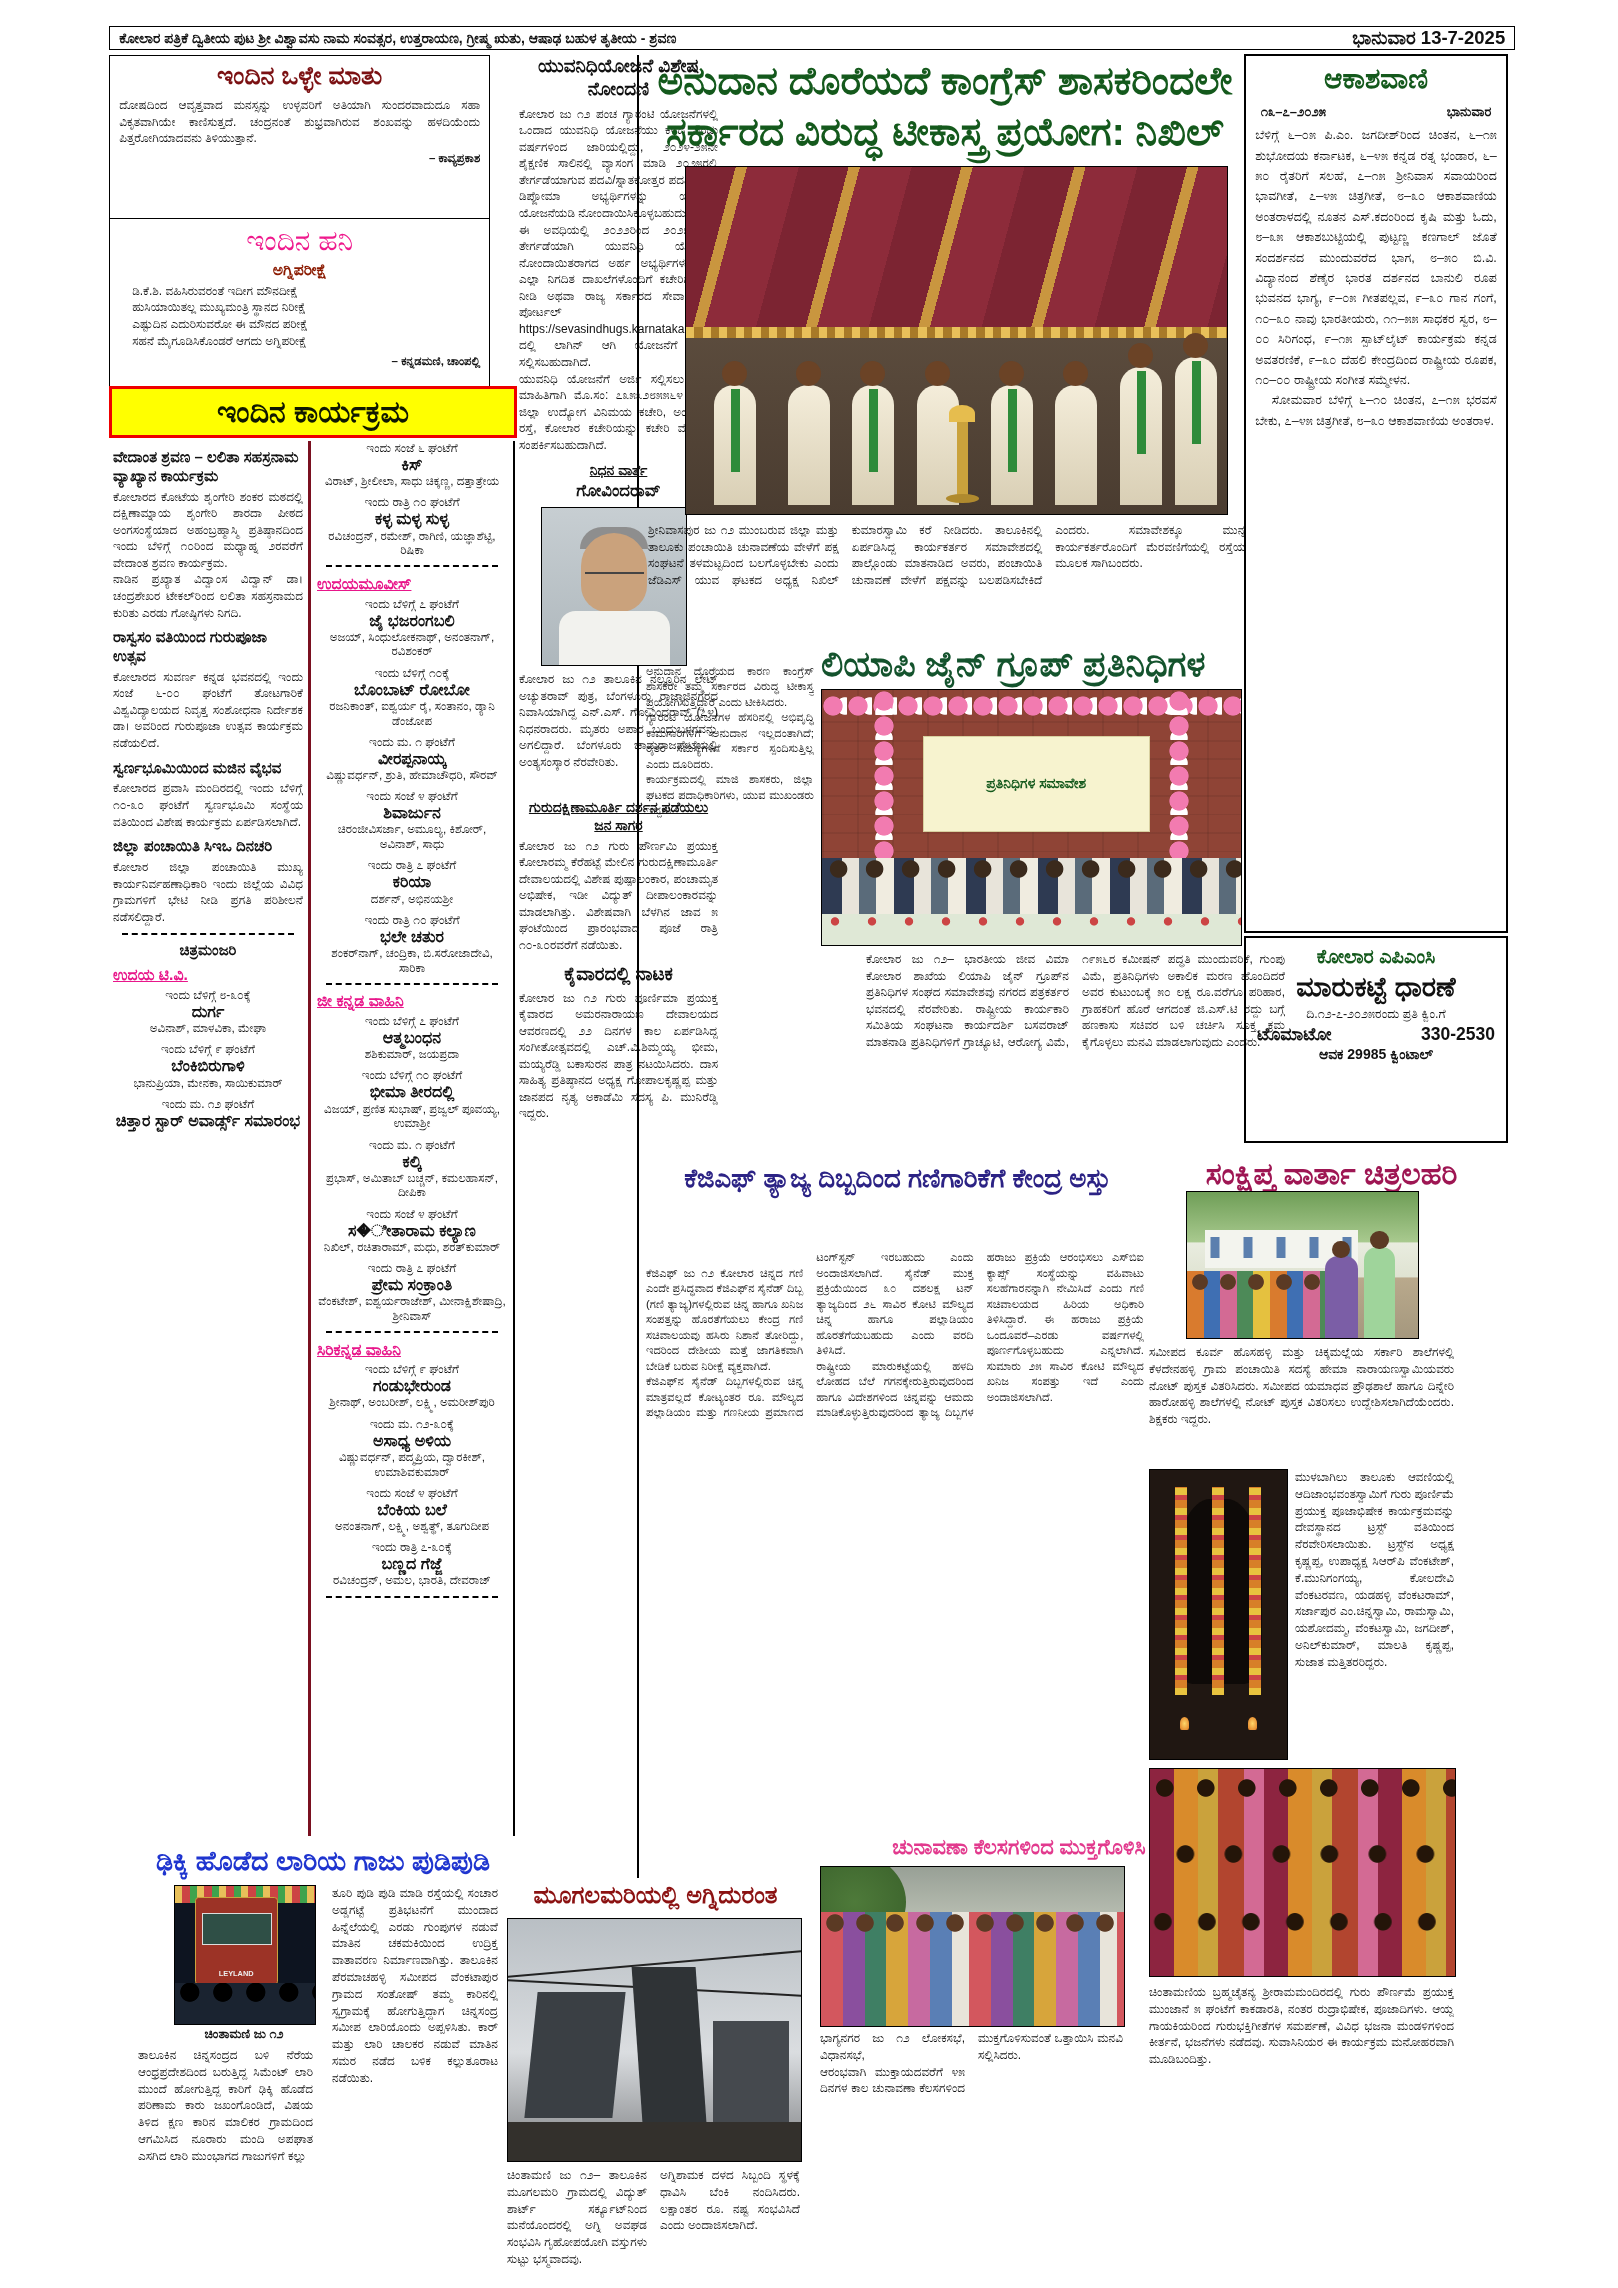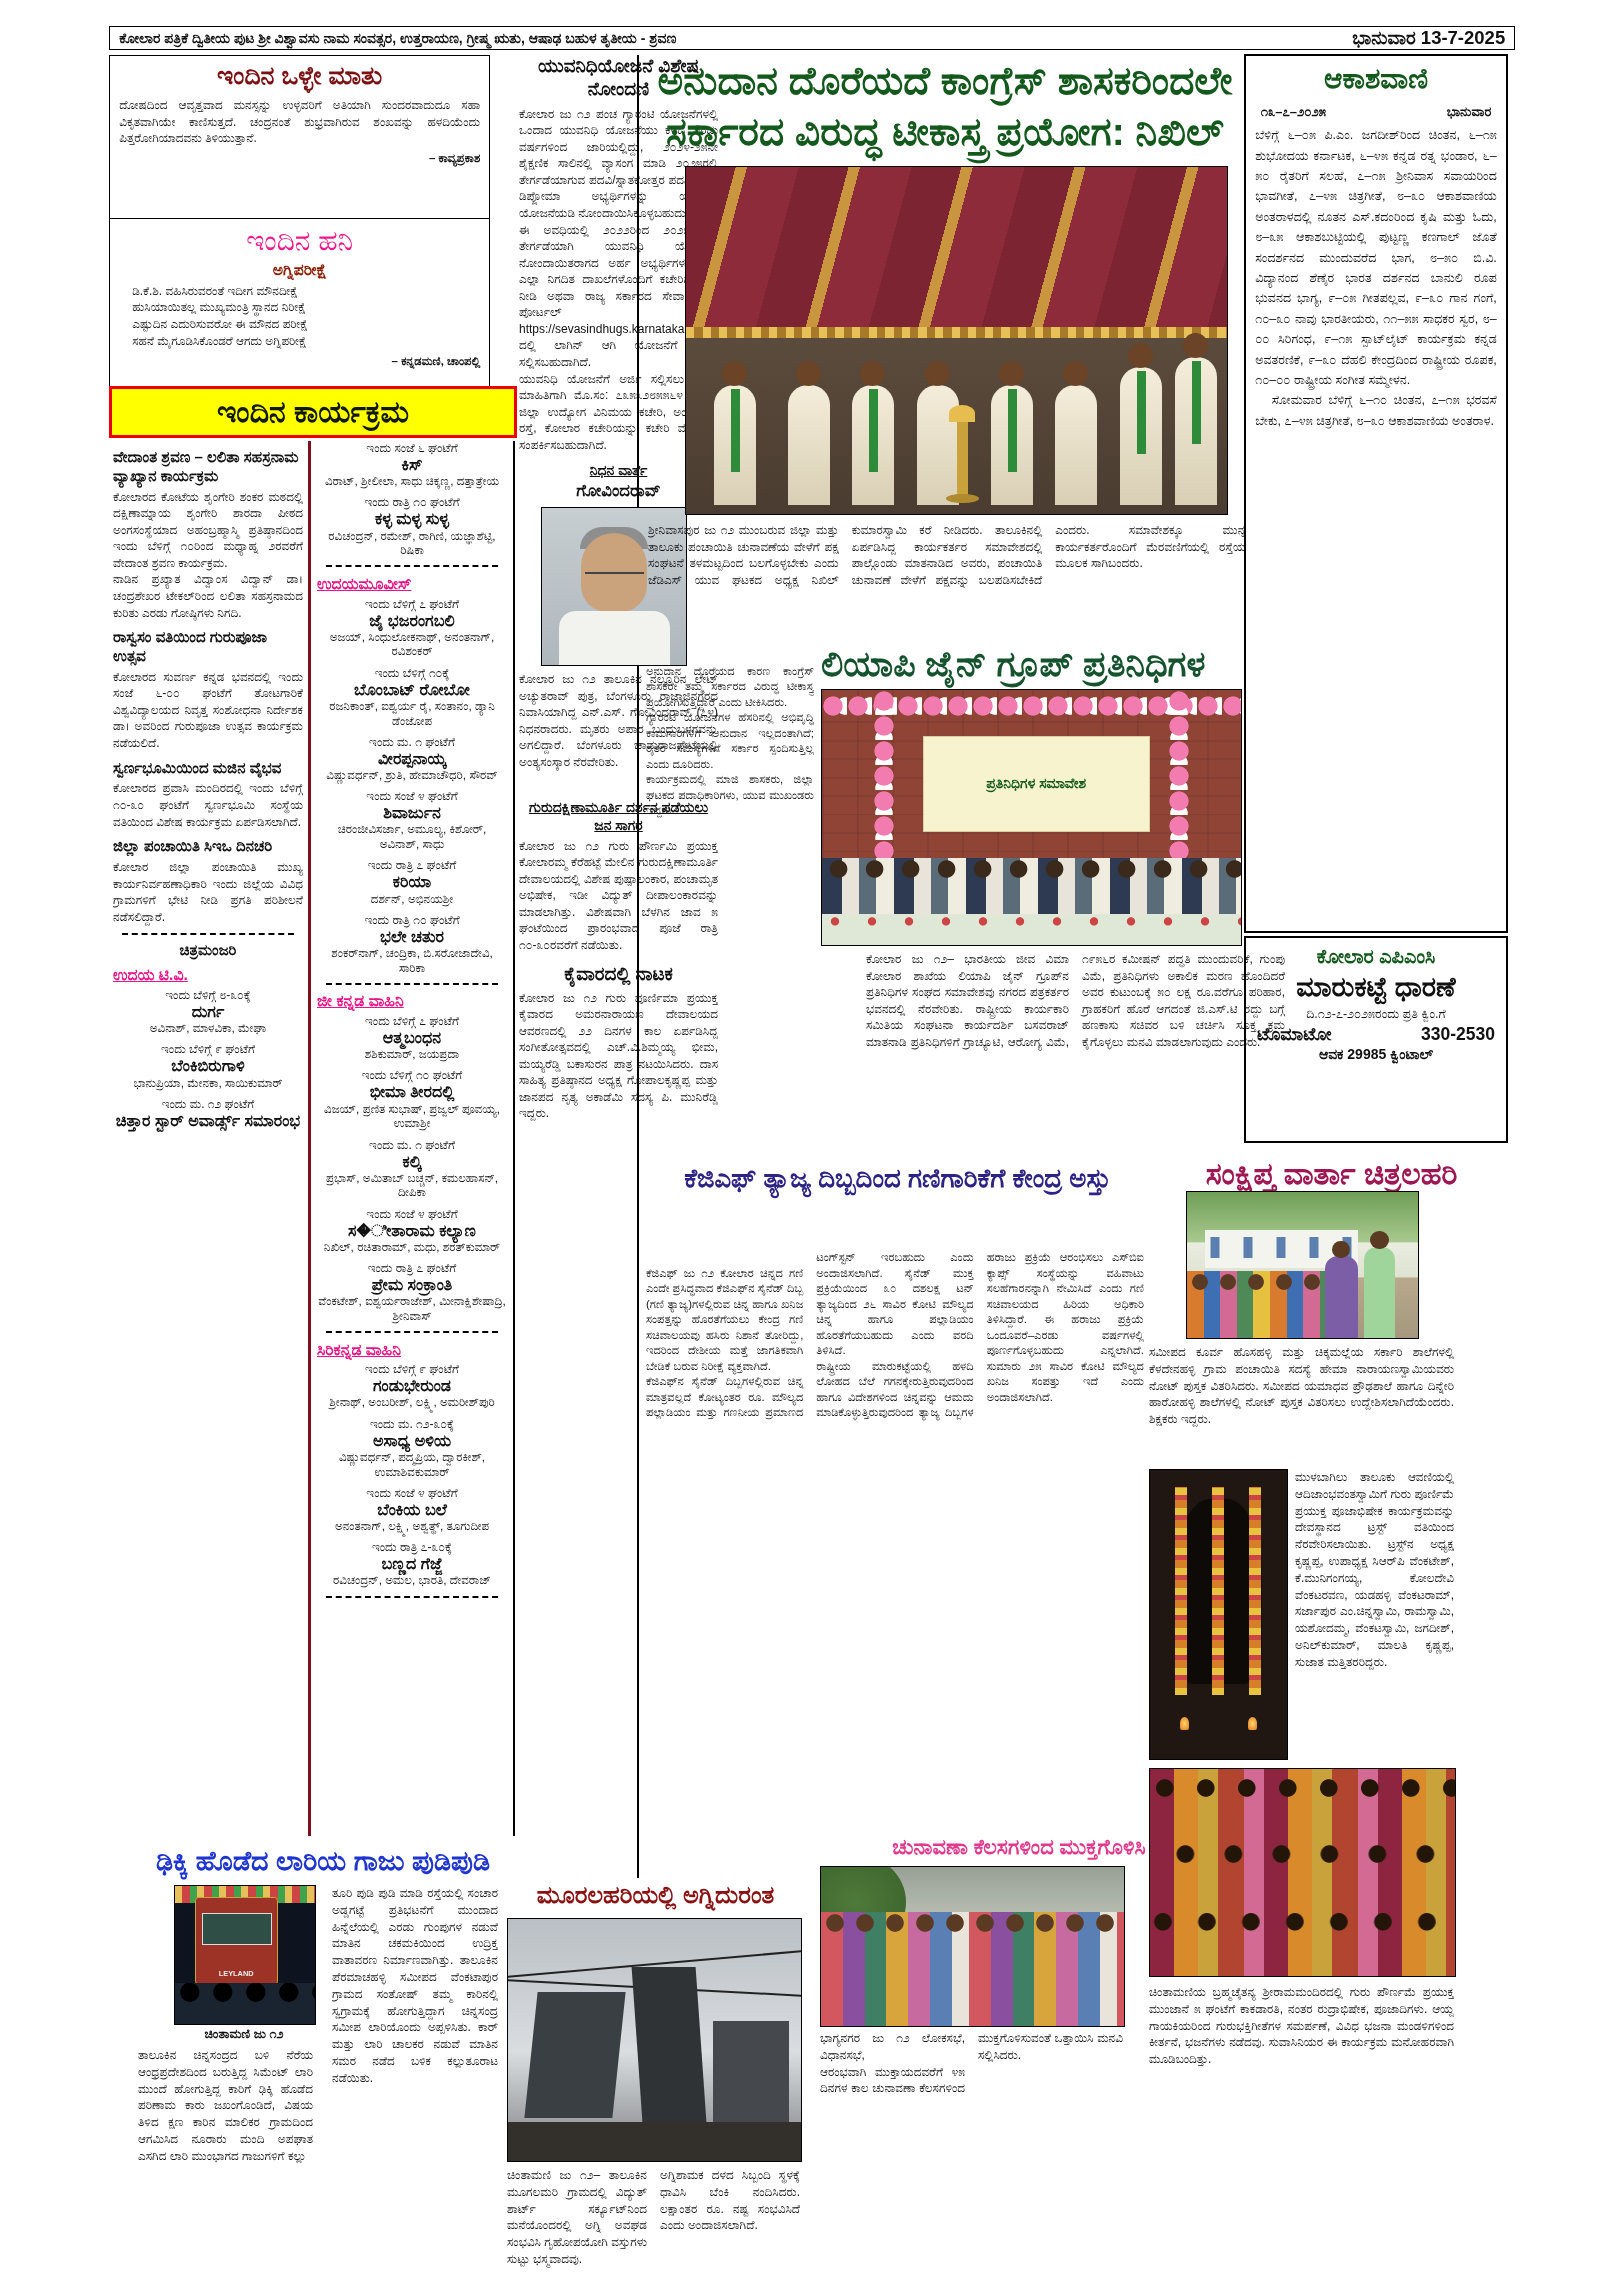--- a/index.html
+++ b/index.html
@@ -501,21 +501,21 @@
     <span>ಚಿಂತಾಮಣಿ ಜು ೧೨</span>
   </div>
   <div class="abs cap13 just" style="left:138px;top:2047px;width:175px;height:234px;overflow:hidden">
     <span>ತಾಲೂಕಿನ ಚಿನ್ನಸಂದ್ರದ ಬಳಿ ನೆರೆಯ ಆಂಧ್ರಪ್ರದೇಶದಿಂದ ಬರುತ್ತಿದ್ದ ಸಿಮೆಂಟ್ ಲಾರಿ ಮುಂದೆ ಹೋಗುತ್ತಿದ್ದ ಕಾರಿಗೆ ಢಿಕ್ಕಿ ಹೊಡೆದ ಪರಿಣಾಮ ಕಾರು ಜಖಂಗೊಂಡಿದೆ, ವಿಷಯ ತಿಳಿದ ಕ್ಷಣ ಕಾರಿನ ಮಾಲಿಕರ ಗ್ರಾಮದಿಂದ ಆಗಮಿಸಿದ ನೂರಾರು ಮಂದಿ ಅಪಘಾತ ಎಸಗಿದ ಲಾರಿ ಮುಂಭಾಗದ ಗಾಜುಗಳಿಗೆ ಕಲ್ಲು</span>
   </div>
   <div class="abs cap13 just" style="left:332px;top:1885px;width:166px;height:397px;overflow:hidden">
     <span>ತೂರಿ ಪುಡಿ ಪುಡಿ ಮಾಡಿ ರಸ್ತೆಯಲ್ಲಿ ಸಂಚಾರ ಅಡ್ಡಗಟ್ಟೆ ಪ್ರತಿಭಟನೆಗೆ ಮುಂದಾದ ಹಿನ್ನೆಲೆಯಲ್ಲಿ ಎರಡು ಗುಂಪುಗಳ ನಡುವೆ ಮಾತಿನ ಚಕಮಕಿಯಿಂದ ಉದ್ರಿಕ್ತ ವಾತಾವರಣ ನಿರ್ಮಾಣವಾಗಿತ್ತು. ತಾಲೂಕಿನ ಪೆರಮಾಚಹಳ್ಳಿ ಸಮೀಪದ ವೆಂಕಟಾಪುರ ಗ್ರಾಮದ ಸಂತೋಷ್ ತಮ್ಮ ಕಾರಿನಲ್ಲಿ ಸ್ವಗ್ರಾಮಕ್ಕೆ ಹೋಗುತ್ತಿದ್ದಾಗ ಚಿನ್ನಸಂದ್ರ ಸಮೀಪ ಲಾರಿಯೊಂದು ಅಪ್ಪಳಿಸಿತು. ಕಾರ್ ಮತ್ತು ಲಾರಿ ಚಾಲಕರ ನಡುವೆ ಮಾತಿನ ಸಮರ ನಡೆದ ಬಳಿಕ ಕಲ್ಲುತೂರಾಟ ನಡೆಯಿತು.</span>
   </div>
 
   <div class="abs hl-dred" style="left:507px;top:1881px;width:297px">
-    <span>ಮೂರಲಹರಿಯಲ್ಲಿ ಅಗ್ನಿದುರಂತ</span>
+    <span>ಮೂಗಲಮರಿಯಲ್ಲಿ ಅಗ್ನಿದುರಂತ</span>
   </div>
   <div class="photo ph-fire" style="left:507px;top:1918px;width:293px;height:242px">
     <div class="wire1"></div>
     <div class="wire2"></div>
     <div class="wall1"></div>
     <div class="wall2"></div>
     <div class="wall3"></div>
     <div class="rubble"></div>
   </div>
   <div class="abs cols2 cap13 just" style="left:507px;top:2167px;width:293px;height:114px;overflow:hidden">

